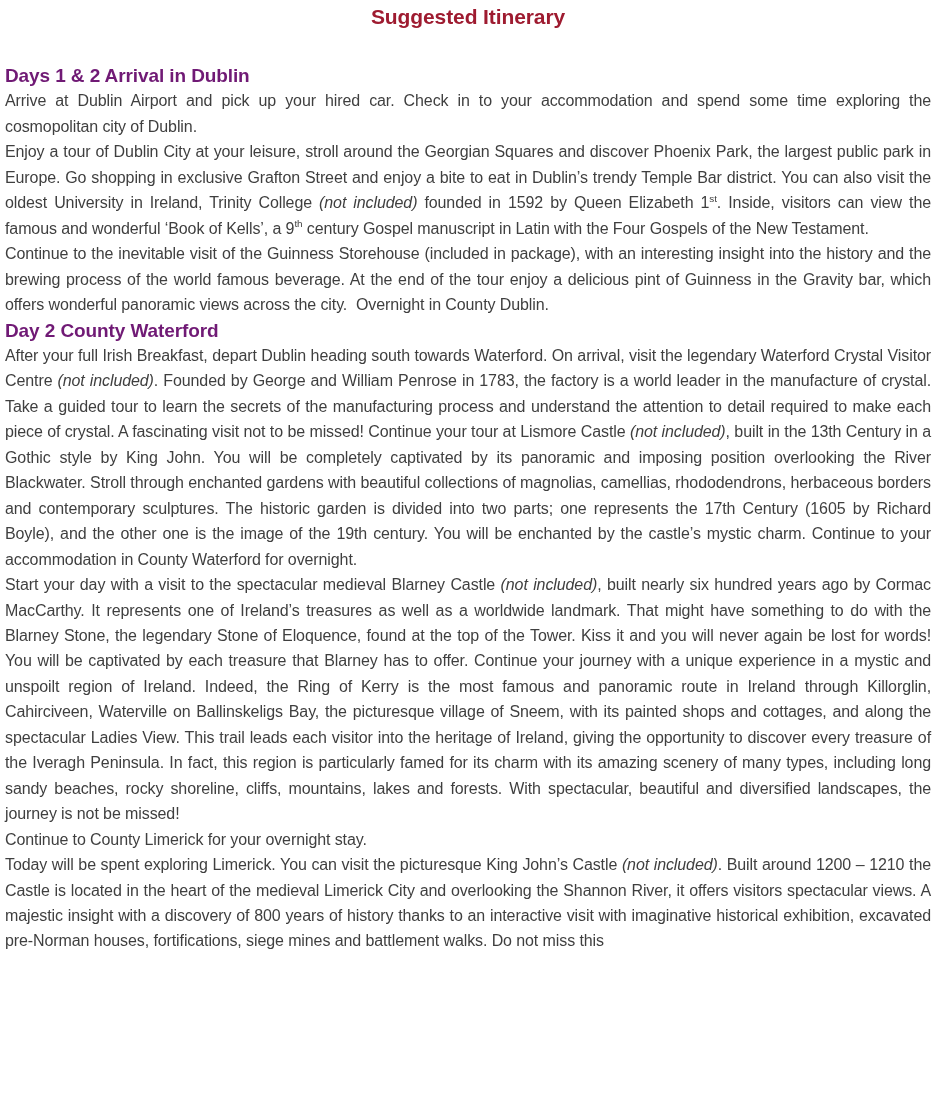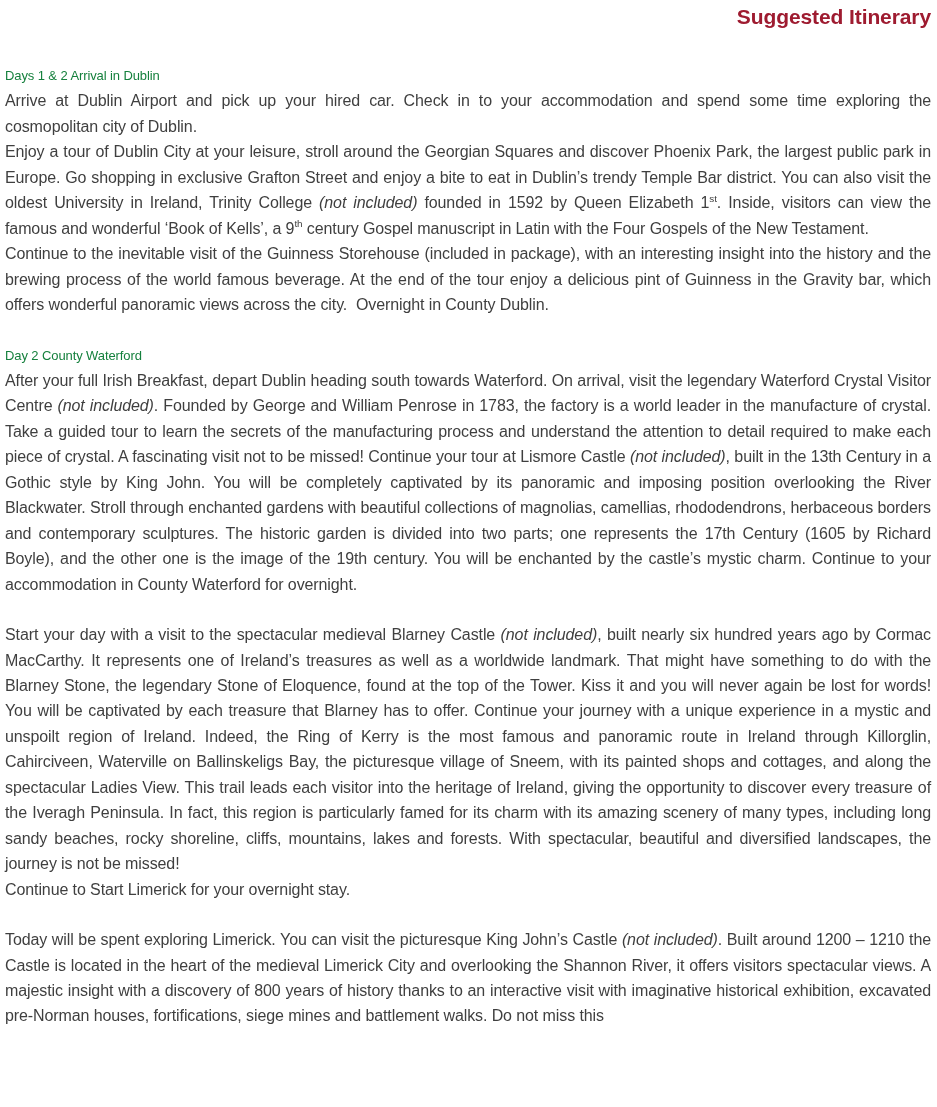--- a/index.html
+++ b/index.html
@@ -18,31 +18,31 @@
     padding: 3px 6px 0 5px;
     font-family: "Liberation Sans", "DejaVu Sans", sans-serif;
     font-size: 16px;
     letter-spacing: -0.1px;
     line-height: 25.45px;
     color: #3F3F3F;
   }
   .title {
     font-size: 21px;
     font-weight: bold;
-    text-align: right;
+    text-align: center;
     color: #9E1B30;
     line-height: 27px;
     margin: 0 0 33px 0;
   }
-  section.sec { margin-top: 25px; }
+  section.sec { }
   section.sec:first-child { margin-top: 0; }
   h2.heading {
-    font-size: 13px;
-    font-weight: normal;
-    color: #15803d;
+    font-size: 19px;
+    font-weight: bold;
+    color: #701a75;
     margin: 0;
     line-height: 25.45px;
   }
   p.para {
     margin: 0;
     text-align: justify;
   }
   .b { font-weight: normal; }
   .i { font-style: italic; }
   sup.run {
@@ -63,19 +63,19 @@
         <p class="para"><span class="run">Arrive at Dublin Airport and pick up your hired car. Check in to your accommodation and spend some time exploring the cosmopolitan city of </span><span class="run b">Dublin</span><span class="run">.</span></p>
         <p class="para"><span class="run">Enjoy a tour of Dublin City at your leisure, stroll around the </span><span class="run b">Georgian Squares</span><span class="run"> and discover </span><span class="run b">Phoenix Park</span><span class="run">, the largest public park in Europe. Go shopping in exclusive Grafton Street and enjoy a bite to eat in Dublin’s trendy Temple Bar district. You can also visit the oldest University in Ireland, </span><span class="run b">Trinity College</span><span class="run"> </span><span class="run i">(not included)</span><span class="run"> founded in 1592 by Queen Elizabeth 1</span><sup class="run">st</sup><span class="run">. Inside, visitors can view the famous and wonderful ‘Book of Kells’, a 9</span><sup class="run">th</sup><span class="run"> century Gospel manuscript in Latin with the Four Gospels of the New Testament.</span></p>
         <p class="para"><span class="run">Continue to the inevitable visit of the </span><span class="run b">Guinness Storehouse (included in package)</span><span class="run">, with an interesting insight into the history and the brewing process of the world famous beverage. At the end of the tour enjoy a delicious pint of Guinness in the Gravity bar, which offers wonderful panoramic views across the city. &nbsp;Overnight in County Dublin.</span></p>
       </section>
       <section class="sec">
         <h2 class="heading">Day 2 County Waterford</h2>
         <p class="para"><span class="run">After your full Irish Breakfast, depart Dublin heading south towards </span><span class="run b">Waterford</span><span class="run">. On arrival, visit the legendary </span><span class="run b">Waterford Crystal Visitor Centre</span><span class="run"> </span><span class="run i">(not included)</span><span class="run">. Founded by George and William Penrose in 1783, the factory is a world leader in the manufacture of crystal. Take a guided tour to learn the secrets of the manufacturing process and understand the attention to detail required to make each piece of crystal. A fascinating visit not to be missed! Continue your tour at </span><span class="run b">Lismore Castle</span><span class="run"> </span><span class="run i">(not included)</span><span class="run">, built in the 13th Century in a Gothic style by King John. You will be completely captivated by its panoramic and imposing position overlooking the River Blackwater. Stroll through enchanted gardens with beautiful collections of magnolias, camellias, rhododendrons, herbaceous borders and contemporary sculptures. The historic garden is divided into two parts; one represents the 17th Century (1605 by Richard Boyle), and the other one is the image of the 19th century. You will be enchanted by the castle’s mystic charm. Continue to your accommodation in County Waterford for overnight.</span></p>
       </section>
       <section class="sec">
         <p class="para"><span class="run">Start your day with a visit to the spectacular medieval </span><span class="run b">Blarney Castle</span><span class="run"> </span><span class="run i">(not included)</span><span class="run">, built nearly six hundred years ago by Cormac MacCarthy. It represents one of Ireland’s treasures as well as a worldwide landmark. That might have something to do with the Blarney Stone, the legendary Stone of Eloquence, found at the top of the Tower. Kiss it and you will never again be lost for words! You will be captivated by each treasure that Blarney has to offer. Continue your journey with a unique experience in a mystic and unspoilt region of Ireland. Indeed, the </span><span class="run b">Ring of Kerry</span><span class="run"> is the most famous and panoramic route in Ireland through Killorglin, Cahirciveen, Waterville on Ballinskeligs Bay, the picturesque village of Sneem, with its painted shops and cottages, and along the spectacular Ladies View. This trail leads each visitor into the heritage of Ireland, giving the opportunity to discover every treasure of the </span><span class="run b">Iveragh Peninsula</span><span class="run">. In fact, this region is particularly famed for its charm with its amazing scenery of many types, including long sandy beaches, rocky shoreline, cliffs, mountains, lakes and forests. With spectacular, beautiful and diversified landscapes, the journey is not be missed!</span></p>
-        <p class="para"><span class="run">Continue to Start Limerick for your overnight stay.</span></p>
+        <p class="para"><span class="run">Continue to County Limerick for your overnight stay.</span></p>
       </section>
       <section class="sec">
         <p class="para"><span class="run">Today will be spent exploring Limerick. You can visit the picturesque </span><span class="run b">King John’s Castle</span><span class="run"> </span><span class="run i">(not included)</span><span class="run">. Built around 1200 – 1210 the Castle is located in the heart of the medieval Limerick City and overlooking the Shannon River, it offers visitors spectacular views. A majestic insight with a discovery of 800 years of history thanks to an interactive visit with imaginative historical exhibition, excavated pre-Norman houses, fortifications, siege mines and battlement walks. Do not miss this</span></p>
       </section>
     </div>
 </div>
 
 </body></html>

